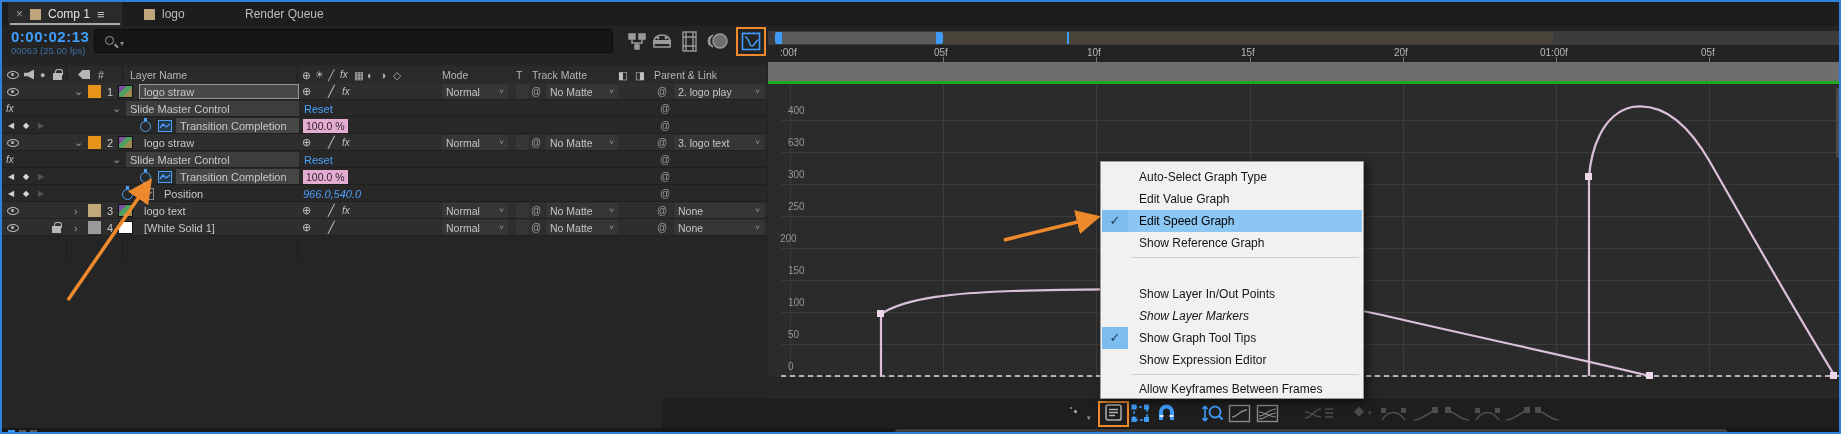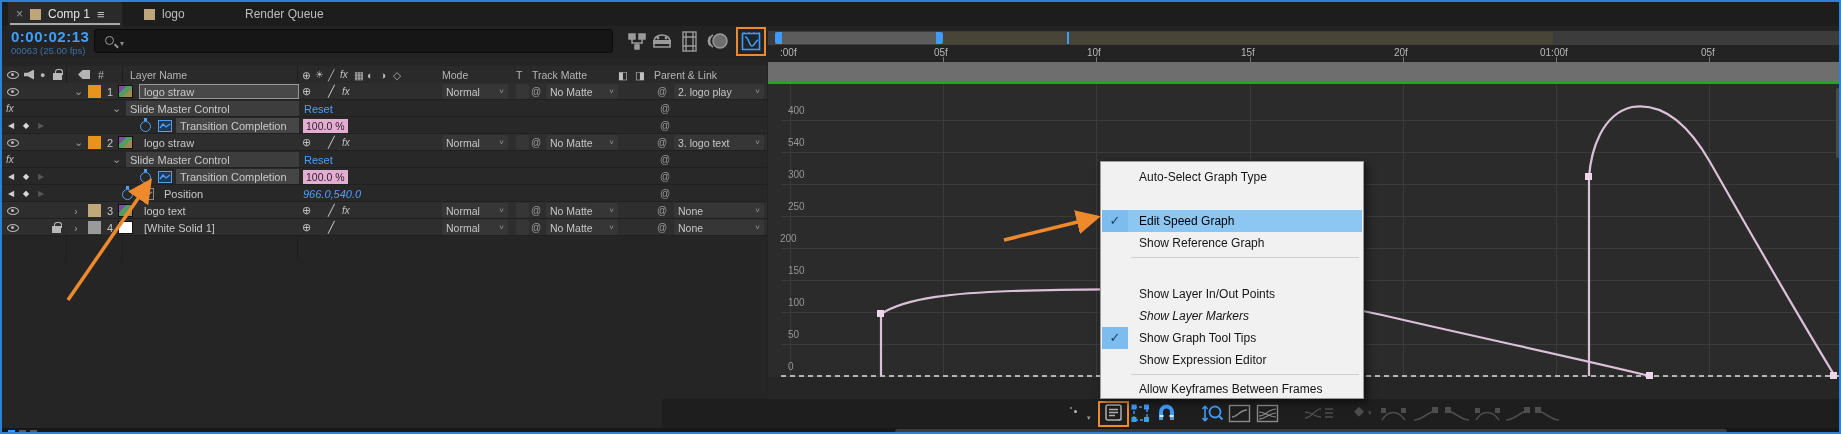--- a/index.html
+++ b/index.html
@@ -424,21 +424,21 @@
     <div class="hgrid" style="top:100px;"></div>
     <div class="hgrid" style="top:132px;"></div>
     <div class="hgrid" style="top:164px;"></div>
     <div class="hgrid" style="top:196px;"></div>
     <div class="hgrid" style="top:228px;"></div>
     <div class="hgrid" style="top:260px;"></div>
     <div class="below0"></div>
     <div class="hgrid" style="top:292px;"></div>
 
     <span class="ylab" style="left:20px;top:21px;">400</span>
-    <span class="ylab" style="left:20px;top:53px;">540</span>
+    <span class="ylab" style="left:20px;top:53px;">630</span>
     <span class="ylab" style="left:20px;top:85px;">300</span>
     <span class="ylab" style="left:20px;top:117px;">250</span>
     <span class="ylab" style="left:12px;top:149px;">200</span>
     <span class="ylab" style="left:20px;top:181px;">150</span>
     <span class="ylab" style="left:20px;top:213px;">100</span>
     <span class="ylab" style="left:20px;top:245px;">50</span>
     <span class="ylab" style="left:20px;top:277px;">0</span>
 
     <svg class="abs" style="left:0;top:0;" width="1073" height="315">
       <line x1="13" y1="292" x2="1073" y2="292" stroke="#e6dce4" stroke-width="1.4" stroke-dasharray="5 4"></line>
@@ -447,20 +447,21 @@
       <rect x="109" y="226" width="7" height="7" fill="#ecd6e8"></rect>
       <rect x="878" y="288" width="7" height="7" fill="#ecd6e8"></rect>
       <rect x="817" y="89" width="7" height="7" fill="#ecd6e8"></rect>
       <rect x="1062" y="288" width="7" height="7" fill="#ecd6e8"></rect>
     </svg>
   </div>
   <div class="vscroll"></div>
 
   <div class="menu">
     <div class="mi" style="top:4px;">Auto-Select Graph Type</div>
+    <div class="mi" style="top:26px;">Edit Value Graph</div>
     <div class="mi hl" style="top:48px;">
       <span class="chk">✓</span>
       <span>Edit Speed Graph</span>
     </div>
     <div class="mi" style="top:70px;">Show Reference Graph</div>
     <div class="msep" style="top:95px;"></div>
     <div class="mi" style="top:121px;">Show Layer In/Out Points</div>
     <div class="mi" style="top:143px;font-style:italic;">Show Layer Markers</div>
     <div class="mi" style="top:165px;">
       <span class="chk">✓</span>

